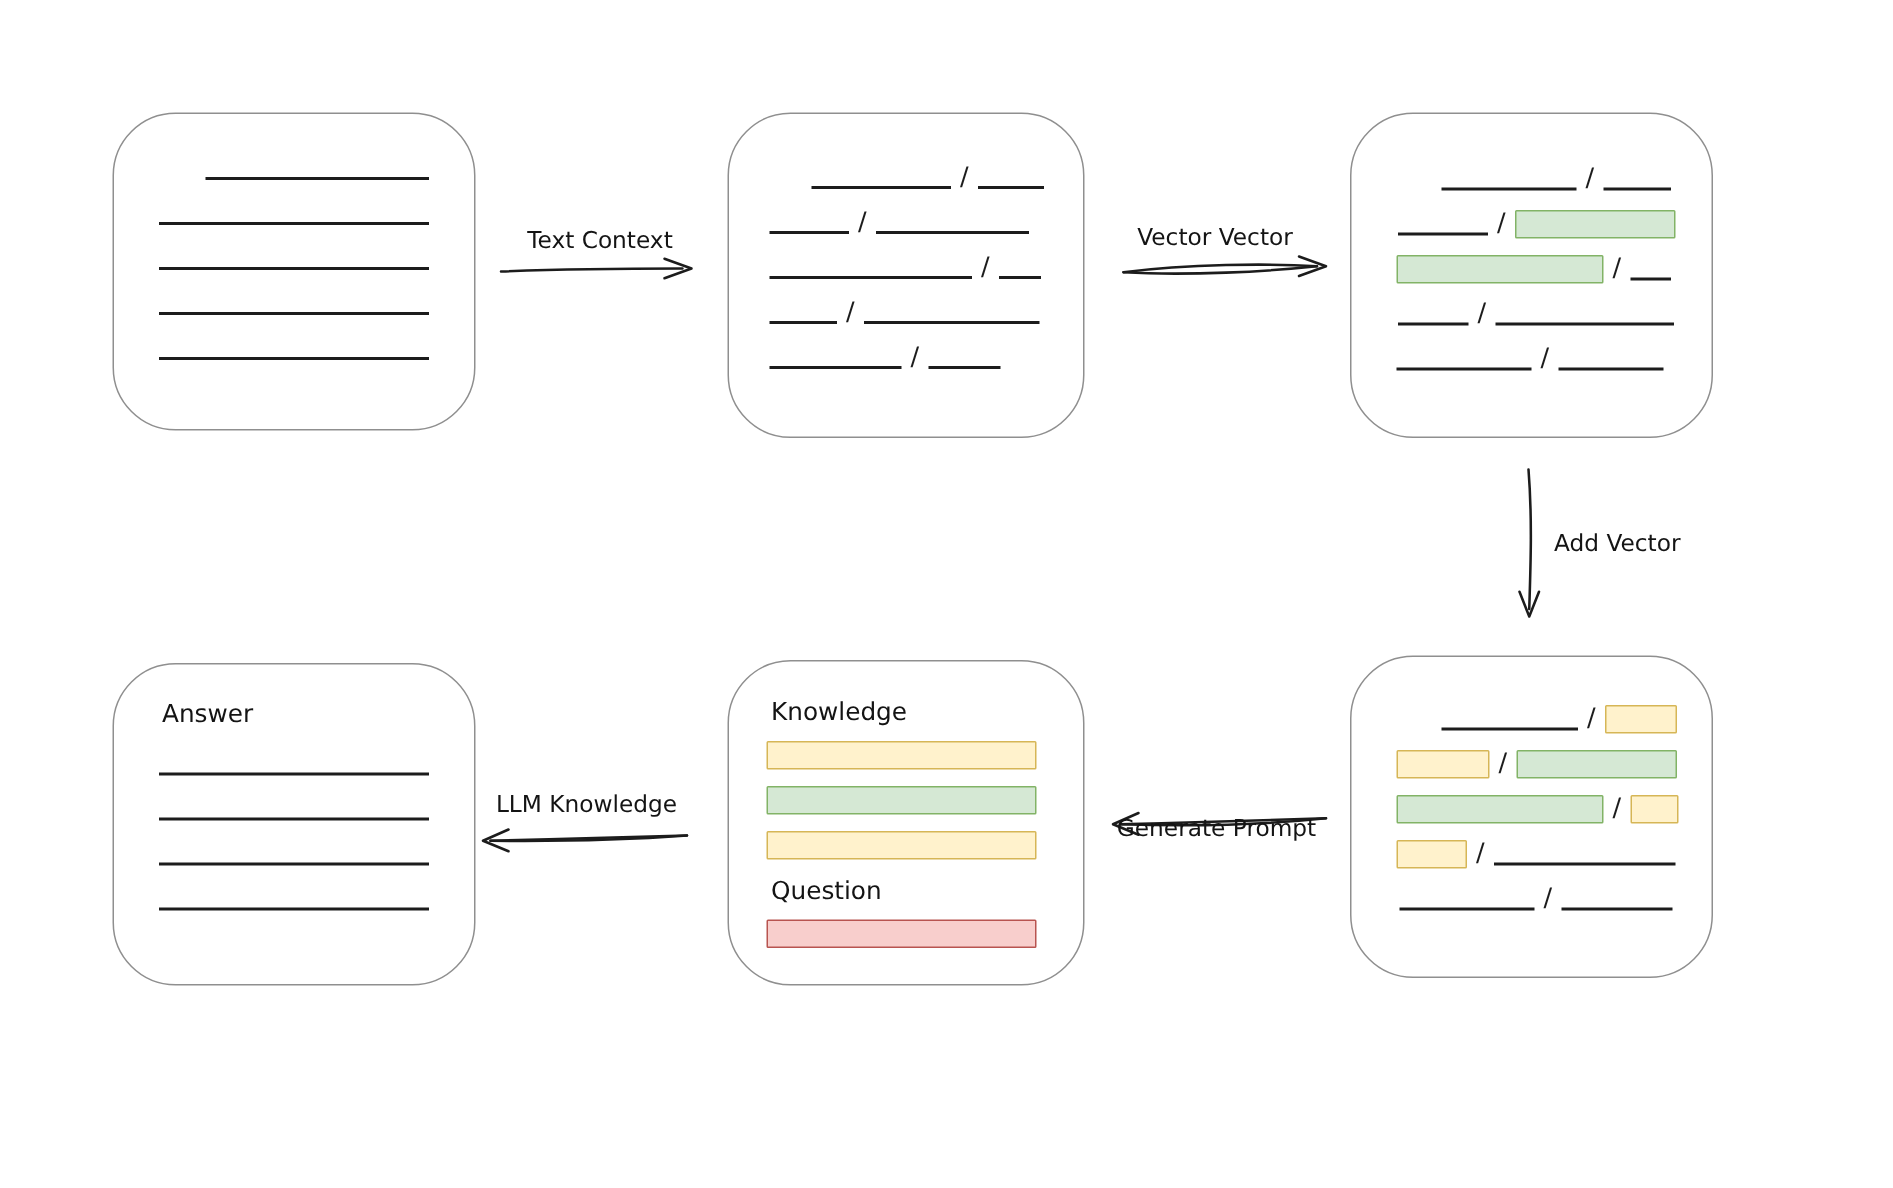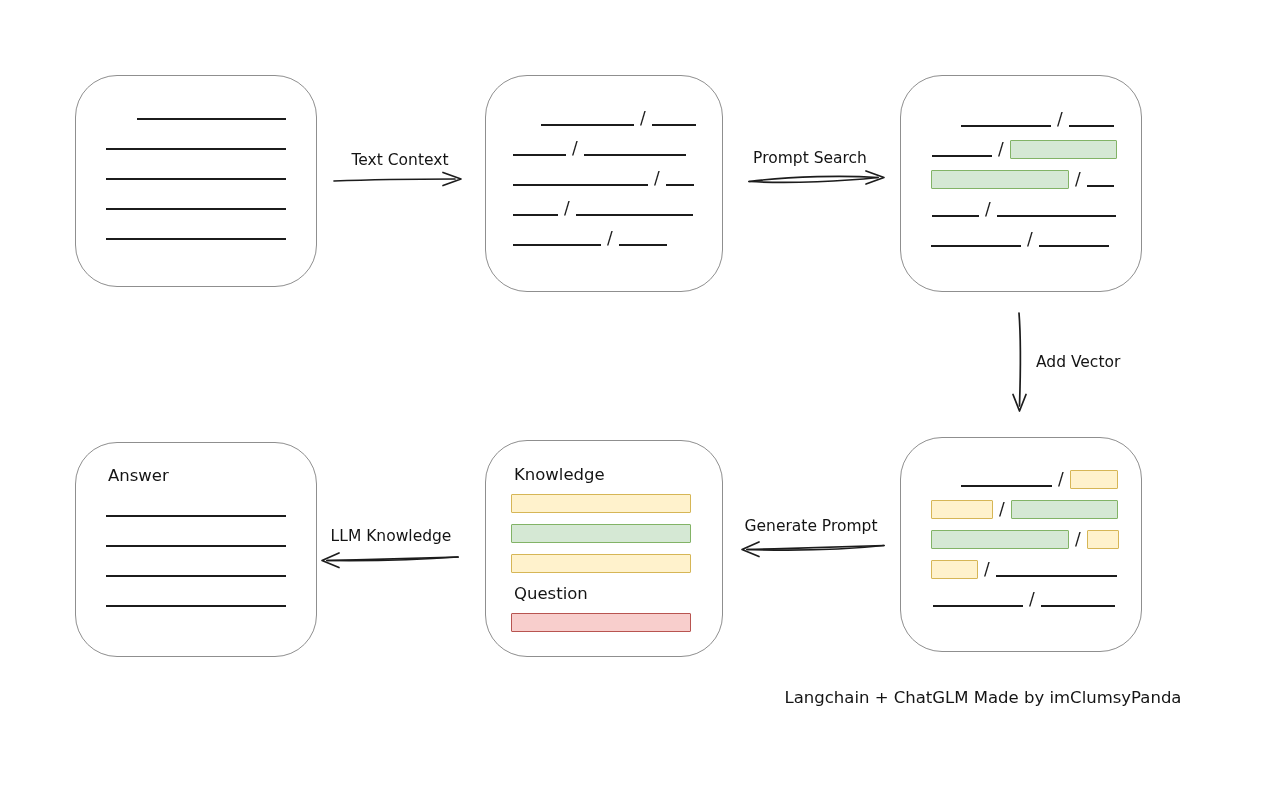--- a/index.html
+++ b/index.html
@@ -209,20 +209,19 @@
         <div class="bar bar-green"></div>
         <div class="bar bar-yellow"></div>
       </div>
     <div class="node-label" style="left:28px;top:143px">Question</div>
     <div class="bars" style="left:25px;top:172px">
         <div class="bar bar-red"></div>
       </div>
   </div>
 
   <div class="lbl centered" style="left:400px;top:151px">Text Context</div>
-  <div class="lbl centered" style="left:810px;top:149px">Prompt Search</div>
+  <div class="lbl centered" style="left:810px;top:149px">Vector Vector</div>
   <div class="lbl" style="left:1036px;top:353px">Add Vector</div>
-  <div class="lbl centered" style="left:811px;top:517px">Generate Prompt</div>
+  <div class="lbl centered" style="left:811px;top:543px">Generate Prompt</div>
   <div class="lbl centered" style="left:391px;top:527px">LLM Knowledge</div>
 
-  <div class="lbl centered caption" style="left:983px;top:688px">Langchain + ChatGLM Made by imClumsyPanda</div>
 
 </div>
 
 </body></html>

